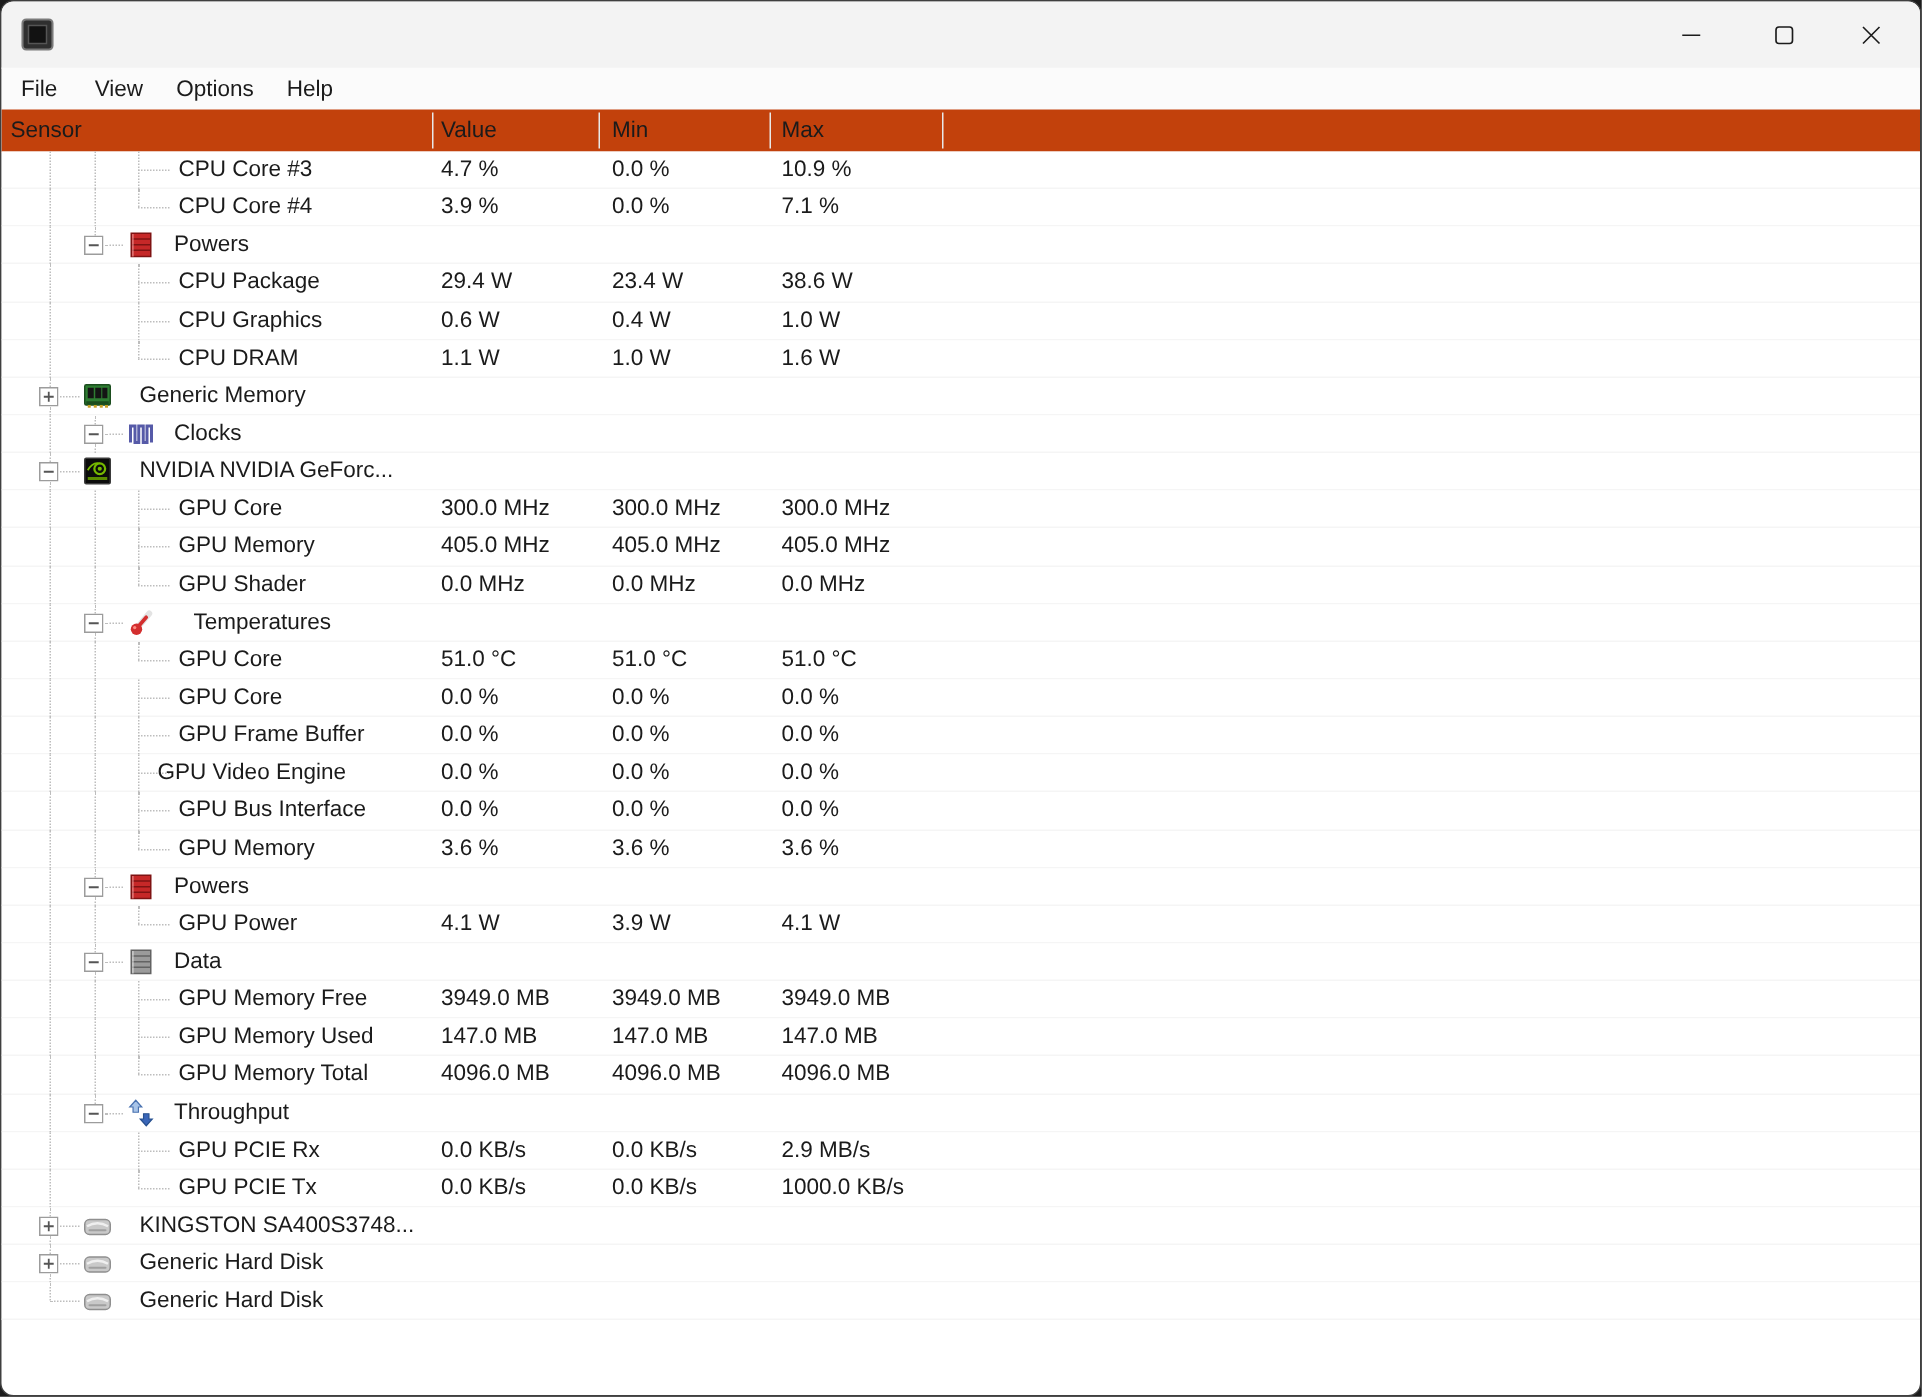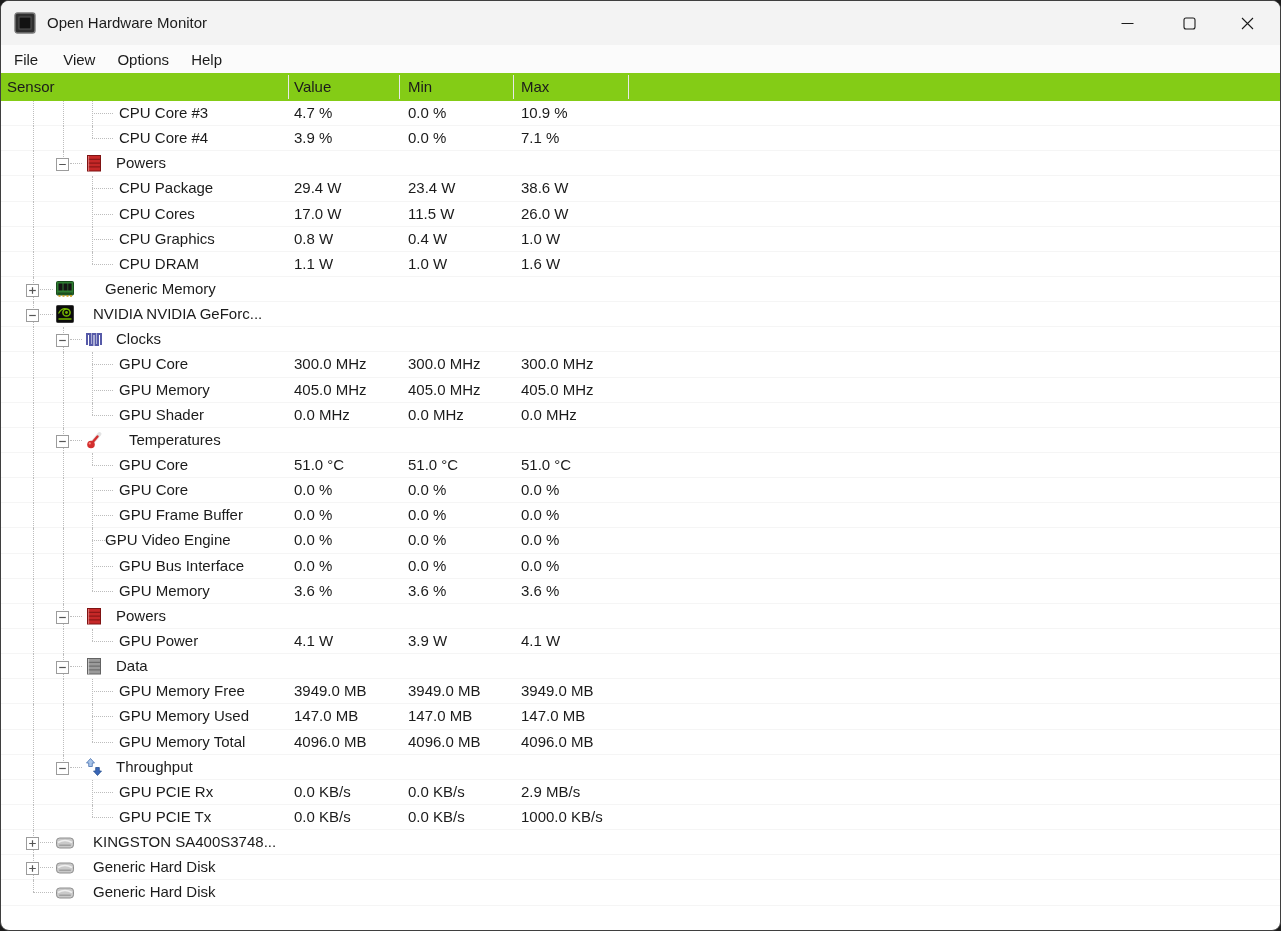--- a/index.html
+++ b/index.html
@@ -12,21 +12,21 @@
   .titlebar{position:absolute;left:0;top:0;width:100%;height:44px;background:#f3f3f3;border-bottom:1px solid #e9e9e9;}
   .app-icon{position:absolute;left:13px;top:11px;width:22px;height:22px;}
   .title-text{position:absolute;left:46px;top:0;line-height:44px;font-size:15px;color:#1b1b1b;white-space:nowrap;}
   .win-btn{position:absolute;top:0;height:44px;width:58px;display:flex;align-items:center;justify-content:center;background:transparent;border:none;padding:0;}
   .btn-min{right:124px;} .btn-max{right:62px;} .btn-close{right:4px;}
   
   .menubar{position:absolute;left:0;top:44px;width:100%;height:28px;background:#fbfbfb;display:flex;align-items:center;padding-left:13px;box-sizing:border-box;}
   .menu-item{font-size:15px;color:#1b1b1b;padding:0 11px;height:100%;display:flex;align-items:center;cursor:default;}
   .menu-item:first-child{padding-left:0;padding-right:14px;}
   
-  .colhead{position:absolute;left:0;top:72px;width:100%;height:28px;background:#84cc16;border-bottom:1px solid #f1f1f1;}
+  .colhead{position:absolute;left:0;top:72px;width:100%;height:28px;background:#c2410c;border-bottom:1px solid #f1f1f1;}
   .colhead .hlabel{position:absolute;top:0;line-height:27px;font-size:15px;color:#1b1b1b;white-space:nowrap;}
   .colsep{position:absolute;top:2px;height:24px;width:1px;background:#e8e8e8;}
   
   .rows{position:absolute;left:0;top:100px;width:100%;}
   .trow{position:relative;width:100%;box-sizing:border-box;border-bottom:1px solid #f5f5f5;background:#fff;}
   .vline{position:absolute;width:0;border-left:1px dotted #bdbdbd;}
   .hline{position:absolute;height:0;border-top:1px dotted #bdbdbd;}
   .cell{position:absolute;top:0;font-size:15px;line-height:24px;white-space:nowrap;color:#1b1b1b;}
   .nodeicon{position:absolute;top:2px;width:20px;height:20px;}
   .expbox{position:absolute;width:13px;height:13px;}
@@ -36,21 +36,20 @@
 
 <div class="window">
 
   <div class="titlebar">
     <span class="app-icon">
       <svg width="22" height="22" viewBox="0 0 22 22">
         <rect x="1" y="1" width="20" height="20" rx="2.5" fill="#2f2f2f" stroke="#7a7a7a" stroke-width="1.4"></rect>
         <rect x="5" y="5" width="12" height="12" fill="#121212" stroke="#555" stroke-width="1"></rect>
       </svg>
     </span>
-    <span class="title-text">Open Hardware Monitor</span>
     <button class="win-btn btn-min">
       <svg width="15" height="15" viewBox="0 0 15 15">
         <line x1="1.5" y1="7.5" x2="13.5" y2="7.5" stroke="#1b1b1b" stroke-width="1.1"></line>
       </svg>
     </button>
     <button class="win-btn btn-max">
       <svg width="15" height="15" viewBox="0 0 15 15">
         <rect x="2" y="2" width="11" height="11" rx="2" fill="none" stroke="#1b1b1b" stroke-width="1.1"></rect>
       </svg>
     </button>
@@ -123,31 +122,22 @@
         <span class="hline" style="left:90.5px;top:12px;width:21.5px"></span>
         <span class="cell" style="left:118px">CPU Package</span>
         <span class="cell" style="left:293px">29.4 W</span>
         <span class="cell" style="left:407px">23.4 W</span>
         <span class="cell" style="left:520px">38.6 W</span>
       </div>
       <div class="trow" style="height: 25.155px;">
         <span class="vline" style="left:31.5px;top:0;height:25.155px"></span>
         <span class="vline" style="left:90.5px;top:0;height:25.155px"></span>
         <span class="hline" style="left:90.5px;top:12px;width:21.5px"></span>
-        <span class="cell" style="left:118px">CPU Cores</span>
-        <span class="cell" style="left:293px">17.0 W</span>
-        <span class="cell" style="left:407px">11.5 W</span>
-        <span class="cell" style="left:520px">26.0 W</span>
-      </div>
-      <div class="trow" style="height: 25.155px;">
-        <span class="vline" style="left:31.5px;top:0;height:25.155px"></span>
-        <span class="vline" style="left:90.5px;top:0;height:25.155px"></span>
-        <span class="hline" style="left:90.5px;top:12px;width:21.5px"></span>
         <span class="cell" style="left:118px">CPU Graphics</span>
-        <span class="cell" style="left:293px">0.8 W</span>
+        <span class="cell" style="left:293px">0.6 W</span>
         <span class="cell" style="left:407px">0.4 W</span>
         <span class="cell" style="left:520px">1.0 W</span>
       </div>
       <div class="trow" style="height: 25.155px;">
         <span class="vline" style="left:31.5px;top:0;height:25.155px"></span>
         <span class="vline" style="left:90.5px;top:0;height:12px"></span>
         <span class="hline" style="left:90.5px;top:12px;width:21.5px"></span>
         <span class="cell" style="left:118px">CPU DRAM</span>
         <span class="cell" style="left:293px">1.1 W</span>
         <span class="cell" style="left:407px">1.0 W</span>
@@ -166,55 +156,55 @@
             <rect x="1.5" y="2.5" width="17" height="13.5" rx="1" fill="#2e7d32" stroke="#1b4d1e"></rect>
             <rect x="3.5" y="4.5" width="4" height="7" fill="#141414"></rect>
             <rect x="8.5" y="4.5" width="4" height="7" fill="#141414"></rect>
             <rect x="13.2" y="4.5" width="3.4" height="7" fill="#141414"></rect>
             <rect x="2.5" y="13.5" width="15" height="2" fill="#1b4d1e"></rect>
             <rect x="3.5" y="16" width="2" height="1.8" fill="#c9a227"></rect>
             <rect x="7.5" y="16" width="2" height="1.8" fill="#c9a227"></rect>
             <rect x="11.5" y="16" width="2" height="1.8" fill="#c9a227"></rect>
             <rect x="15" y="16" width="2" height="1.8" fill="#c9a227"></rect>
           </svg></span>
-        <span class="cell" style="left:104px">Generic Memory</span>
+        <span class="cell" style="left:92px">Generic Memory</span>
+      </div>
+      <div class="trow" style="height: 25.155px;">
+        <span class="vline" style="left:31.5px;top:0;height:25.155px"></span>
+        <span class="vline" style="left:61.5px;top:0;height:6px"></span>
+        <span class="vline" style="left:61.5px;top:19px;height:6.155000000000001px"></span>
+        <span class="expbox" style="left:55px;top:6px"><svg width="13" height="13" viewBox="0 0 13 13">
+            <rect x="0.5" y="0.5" width="12" height="12" fill="#fff" stroke="#9c9c9c"></rect>
+            <line x1="3.2" y1="6.5" x2="9.8" y2="6.5" stroke="#555" stroke-width="1.2"></line>
+          </svg></span>
+        <span class="hline" style="left:68.5px;top:12px;width:12.5px"></span>
+        <span class="nodeicon" style="left:83px"><svg width="20" height="20" viewBox="0 0 20 20">
+            <path d="M3 16 L3 5 L6 5 L6 16 L8.5 16 L8.5 5 L11.5 5 L11.5 16 L14 16 L14 5 L17 5 L17 16" fill="none" stroke="#565aa8" stroke-width="2"></path>
+          </svg></span>
+        <span class="cell" style="left:115px">Clocks</span>
       </div>
       <div class="trow" style="height: 25.155px;">
         <span class="vline" style="left:31.5px;top:0;height:6px"></span>
         <span class="vline" style="left:31.5px;top:19px;height:6.155000000000001px"></span>
         <span class="expbox" style="left:25px;top:6px"><svg width="13" height="13" viewBox="0 0 13 13">
             <rect x="0.5" y="0.5" width="12" height="12" fill="#fff" stroke="#9c9c9c"></rect>
             <line x1="3.2" y1="6.5" x2="9.8" y2="6.5" stroke="#555" stroke-width="1.2"></line>
           </svg></span>
         <span class="hline" style="left:38.5px;top:12px;width:13.5px"></span>
         <span class="nodeicon" style="left:54px"><svg width="20" height="20" viewBox="0 0 20 20">
             <rect x="1.5" y="1.5" width="17" height="17" rx="1" fill="#0b0b0b" stroke="#3a3a3a"></rect>
             <circle cx="11.5" cy="8.5" r="3.6" fill="none" stroke="#76b900" stroke-width="1.5"></circle>
             <circle cx="11.5" cy="8.5" r="1.4" fill="#76b900"></circle>
             <path d="M3.5 9.5 Q7 3.5 11.5 5" fill="none" stroke="#76b900" stroke-width="1.2"></path>
             <rect x="3.5" y="14" width="13" height="2" fill="#5a8c00"></rect>
           </svg></span>
         <span class="cell" style="left:92px">NVIDIA NVIDIA GeForc...</span>
       </div>
       <div class="trow" style="height: 25.155px;">
         <span class="vline" style="left:31.5px;top:0;height:25.155px"></span>
-        <span class="vline" style="left:61.5px;top:0;height:6px"></span>
-        <span class="vline" style="left:61.5px;top:19px;height:6.155000000000001px"></span>
-        <span class="expbox" style="left:55px;top:6px"><svg width="13" height="13" viewBox="0 0 13 13">
-            <rect x="0.5" y="0.5" width="12" height="12" fill="#fff" stroke="#9c9c9c"></rect>
-            <line x1="3.2" y1="6.5" x2="9.8" y2="6.5" stroke="#555" stroke-width="1.2"></line>
-          </svg></span>
-        <span class="hline" style="left:68.5px;top:12px;width:12.5px"></span>
-        <span class="nodeicon" style="left:83px"><svg width="20" height="20" viewBox="0 0 20 20">
-            <path d="M3 16 L3 5 L6 5 L6 16 L8.5 16 L8.5 5 L11.5 5 L11.5 16 L14 16 L14 5 L17 5 L17 16" fill="none" stroke="#565aa8" stroke-width="2"></path>
-          </svg></span>
-        <span class="cell" style="left:115px">Clocks</span>
-      </div>
-      <div class="trow" style="height: 25.155px;">
-        <span class="vline" style="left:31.5px;top:0;height:25.155px"></span>
         <span class="vline" style="left:61.5px;top:0;height:25.155px"></span>
         <span class="vline" style="left:90.5px;top:0;height:25.155px"></span>
         <span class="hline" style="left:90.5px;top:12px;width:21.5px"></span>
         <span class="cell" style="left:118px">GPU Core</span>
         <span class="cell" style="left:293px">300.0 MHz</span>
         <span class="cell" style="left:407px">300.0 MHz</span>
         <span class="cell" style="left:520px">300.0 MHz</span>
       </div>
       <div class="trow" style="height: 25.155px;">
         <span class="vline" style="left:31.5px;top:0;height:25.155px"></span>

